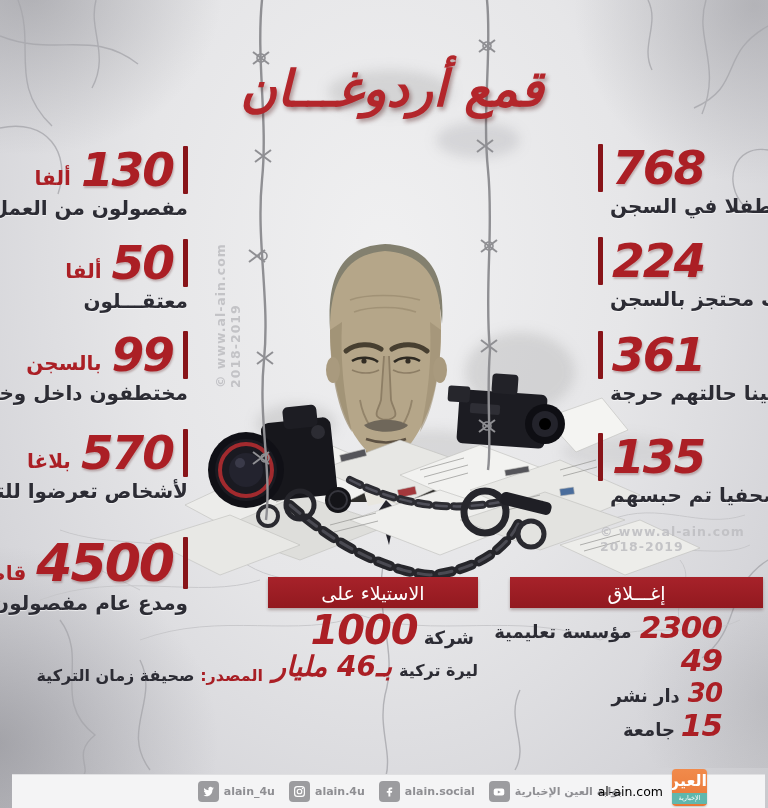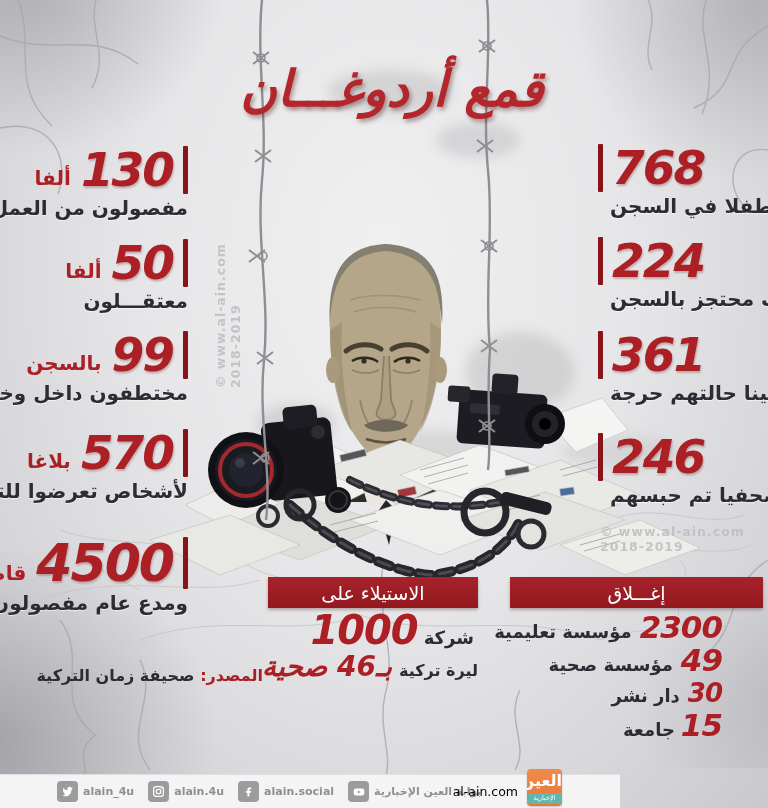--- a/index.html
+++ b/index.html
@@ -39,21 +39,21 @@
   .sec-row .rv{font-weight:bold;font-style:italic;color:#ab1f25;letter-spacing:-1px;white-space:nowrap;direction:rtl;}
   .sec-row .rl{font-weight:bold;color:#2c2c34;white-space:nowrap;direction:rtl;}
   
   #source{left:48px;top:666px;width:215px;direction:rtl;font-size:16px;font-weight:bold;white-space:nowrap;}
   #source .src-k{color:#a81e24;} #source .src-v{color:#2c2c34;}
   
   .wm{color:#bfbfc3;font-size:12.5px;font-weight:bold;line-height:15px;letter-spacing:1px;opacity:.9;}
   #wm-side{left:143px;top:288px;transform:rotate(-90deg);transform-origin:center;width:170px;text-align:left;}
   #wm-mid{left:600px;top:524px;}
   
-  #footer{left:0;bottom:0;width:620px;height:33px;background:#f4f4f5;border-top:1px solid #e0e0e2;display:flex;align-items:center;}
+  #footer{left:12px;bottom:0;width:753px;height:33px;background:#f4f4f5;border-top:1px solid #e0e0e2;display:flex;align-items:center;justify-content:center;}
   .soc{display:flex;align-items:center;margin-left:57px;}
   .soc-item{display:flex;align-items:center;margin-right:14px;}
   .sq{width:21px;height:21px;border-radius:4px;background:#9c9c9f;display:flex;align-items:center;justify-content:center;margin-right:5px;}
   .handle{font-size:11px;color:#8f8f93;font-weight:bold;}
   .handle.ar{direction:rtl;}
   #site{position:absolute;right:102px;bottom:9px;font-size:12.5px;color:#000000;}
   #logo{position:absolute;right:58px;bottom:2px;width:35px;height:37px;border-radius:4px;background:linear-gradient(180deg,#f18a4b,#e97736);overflow:hidden;box-shadow:0 1px 2px rgba(0,0,0,.2);}
   #logo .lg-main{display:block;text-align:center;color:#fff;font-weight:bold;font-size:16px;line-height:24px;direction:rtl;}
   #logo .lg-sub{display:block;background:#5fb7ad;color:#fff;font-size:6.5px;text-align:center;line-height:11px;direction:rtl;}
 </style>
@@ -265,46 +265,45 @@
   <div class="stat-right" style="top:330px">
     <div class="nrow">
       <span class="vbar"></span>
       <span class="num">361</span>
     </div>
     <span class="slabel">سجينا حالتهم حرجة</span>
   </div>
   <div class="stat-right" style="top:432px">
     <div class="nrow">
       <span class="vbar"></span>
-      <span class="num">246</span>
+      <span class="num">135</span>
     </div>
     <span class="slabel">صحفيا تم حبسهم</span>
   </div>
 
   <div class="sec-bar" style="left:268px;top:577px;width:210px;height:31px">
     <span>الاستيلاء على</span>
   </div>
   <div class="sec-row" style="left:268px;top:612px;width:210px">
     <span class="rv" style="font-size:40px;line-height:36px">1000</span>
     <span class="rl" style="font-size:18px;margin-right:4px;margin-left:6px">شركة</span>
   </div>
   <div class="sec-row" style="left:240px;top:651px;width:238px">
-    <span class="rv" style="font-size:28px;line-height:32px">بـ46 صحية</span>
+    <span class="rv" style="font-size:28px;line-height:32px">بـ46 مليار</span>
     <span class="rl" style="font-size:16px;margin-left:7px">ليرة تركية</span>
   </div>
 
   <div class="sec-bar" style="left:510px;top:577px;width:253px;height:31px">
     <span>إغـــلاق</span>
   </div>
   <div class="sec-row" style="left:500px;top:611px;width:222px">
     <span class="rl" style="font-size:18px;margin-left:0">مؤسسة تعليمية</span>
     <span class="rv" style="font-size:31px;line-height:33px;margin-left:8px">2300</span>
   </div>
   <div class="sec-row" style="left:500px;top:644px;width:222px">
-    <span class="rl" style="font-size:18px">مؤسسة صحية</span>
     <span class="rv" style="font-size:31px;line-height:33px;margin-left:8px">49</span>
   </div>
   <div class="sec-row" style="left:500px;top:677px;width:222px">
     <span class="rl" style="font-size:18px">دار نشر</span>
     <span class="rv" style="font-size:26px;line-height:33px;margin-left:8px">30</span>
   </div>
   <div class="sec-row" style="left:500px;top:709px;width:222px">
     <span class="rl" style="font-size:18px">جامعة</span>
     <span class="rv" style="font-size:31px;line-height:33px;margin-left:6px">15</span>
   </div>

